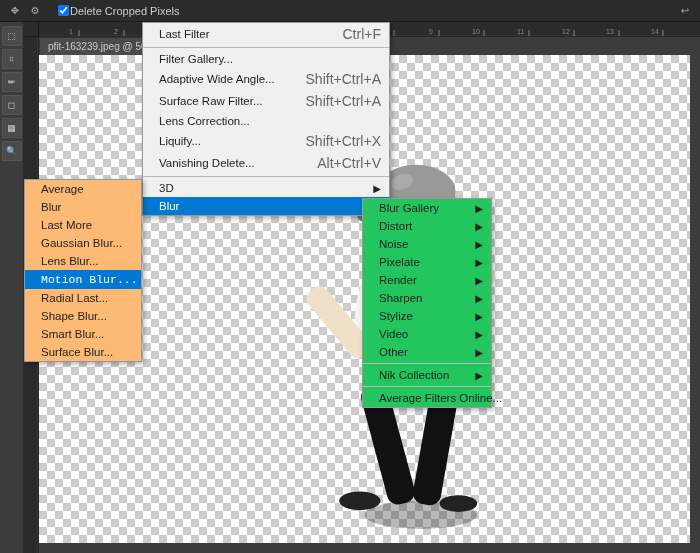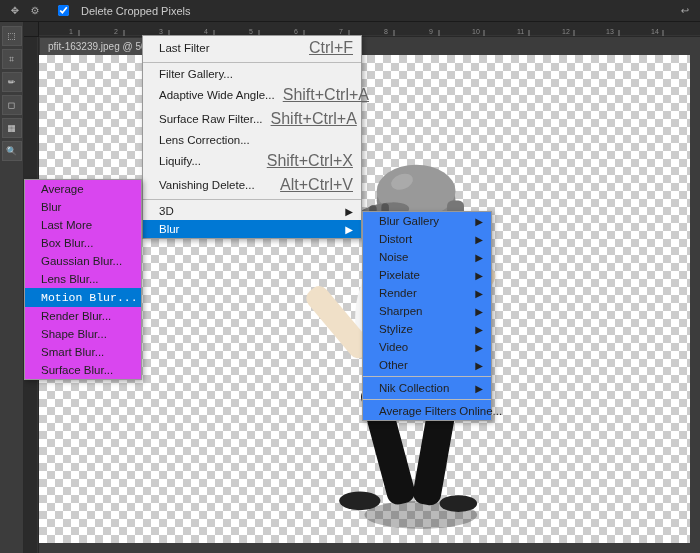--- a/index.html
+++ b/index.html
@@ -33,21 +33,21 @@
       height: 14px;
       color: #aaa;
       font-size: 10px;
       display: flex;
       align-items: center;
       justify-content: center;
     }
     .top-bar-checkbox {
       display: flex;
       align-items: center;
-      gap: 12px;
+      gap: 1px;
       color: #ccc;
       font-size: 11px;
       margin-left: 4px;
     }
     .top-bar-checkbox input { width: 11px; height: 11px; }
 
     
     .left-toolbar {
       position: absolute;
       left: 0;
@@ -222,23 +222,22 @@
     }
 
     .menu-divider {
       height: 1px;
       background: #bbb;
       margin: 2px 0;
     }
 
     .shortcut {
       color: #666;
-      font-size: 16px;
+      font-size: 14px;
       margin-left: 8px;
-      text-decoration: underline;
     }
     .arrow-right {
       font-size: 10px;
       margin-left: 8px;
     }
   </style>
 </head>
 <body>
 
 <div class="top-bar">
@@ -368,57 +367,54 @@
       <rect x="368" y="155" width="18" height="28" rx="6" fill="#777"></rect>
 
       <ellipse cx="350" cy="178" rx="5" ry="4" fill="#222"></ellipse>
 
       <ellipse cx="358" cy="188" rx="4" ry="3" fill="#e0c8a8"></ellipse>
 
       <path d="M315 200 Q335 215 355 200" stroke="#ccc" stroke-width="3" fill="none"></path>
     </svg>
   </div>
 
-  <div class="blur-submenu" style="position:absolute; left:0px; top:157px; width:118px; background:#d946ef; border:1px solid #999; box-shadow:2px 2px 5px rgba(0,0,0,0.3); z-index:102; font-size:11.5px;">
+  <div class="blur-submenu" style="position:absolute; left:0px; top:157px; width:118px; background:#fdba74; border:1px solid #999; box-shadow:2px 2px 5px rgba(0,0,0,0.3); z-index:102; font-size:11.5px;">
     <div class="menu-item">
       <span>Average</span>
     </div>
     <div class="menu-item">
       <span>Blur</span>
     </div>
     <div class="menu-item">
       <span>Last More</span>
-    </div>
-    <div class="menu-item">
-      <span>Box Blur...</span>
     </div>
     <div class="menu-item">
       <span>Gaussian Blur...</span>
     </div>
     <div class="menu-item">
       <span>Lens Blur...</span>
     </div>
     <div class="menu-item selected-blue">
       <span>Motion Blur...</span>
     </div>
     <div class="menu-item">
-      <span>Render Blur...</span>
+      <span>Radial Last...</span>
     </div>
     <div class="menu-item">
       <span>Shape Blur...</span>
     </div>
     <div class="menu-item">
       <span>Smart Blur...</span>
     </div>
     <div class="menu-item">
       <span>Surface Blur...</span>
     </div>
   </div>
 
-  <div class="submenu" style="position:absolute; left:118px; top:13px; width:220px;">
+  <div class="submenu" style="position:absolute; left:118px; top:0px; width:248px;">
     <div class="menu-item">
       <span>Last Filter</span>
       <span class="shortcut">Ctrl+F</span>
     </div>
     <div class="menu-divider"></div>
     <div class="menu-item">
       <span>Filter Gallery...</span>
     </div>
     <div class="menu-item">
       <span>Adaptive Wide Angle...</span>
@@ -442,21 +438,21 @@
     <div class="menu-divider"></div>
     <div class="menu-item">
       <span>3D</span>
       <span class="arrow-right">▶</span>
     </div>
     <div class="menu-item highlighted">
       <span>Blur</span>
       <span class="arrow-right">▶</span>
     </div>
 
-    <div style="position:absolute; left:219px; top:175px; width:130px; background:#3b82f6; border:1px solid #999; box-shadow:2px 2px 5px rgba(0,0,0,0.3); z-index:103; font-size:11.5px;">
+    <div style="position:absolute; left:219px; top:175px; width:130px; background:#22c55e; border:1px solid #999; box-shadow:2px 2px 5px rgba(0,0,0,0.3); z-index:103; font-size:11.5px;">
       <div class="menu-item">
         <span>Blur Gallery</span>
         <span class="arrow-right">▶</span>
       </div>
       <div class="menu-item">
         <span>Distort</span>
         <span class="arrow-right">▶</span>
       </div>
       <div class="menu-item">
         <span>Noise</span>

